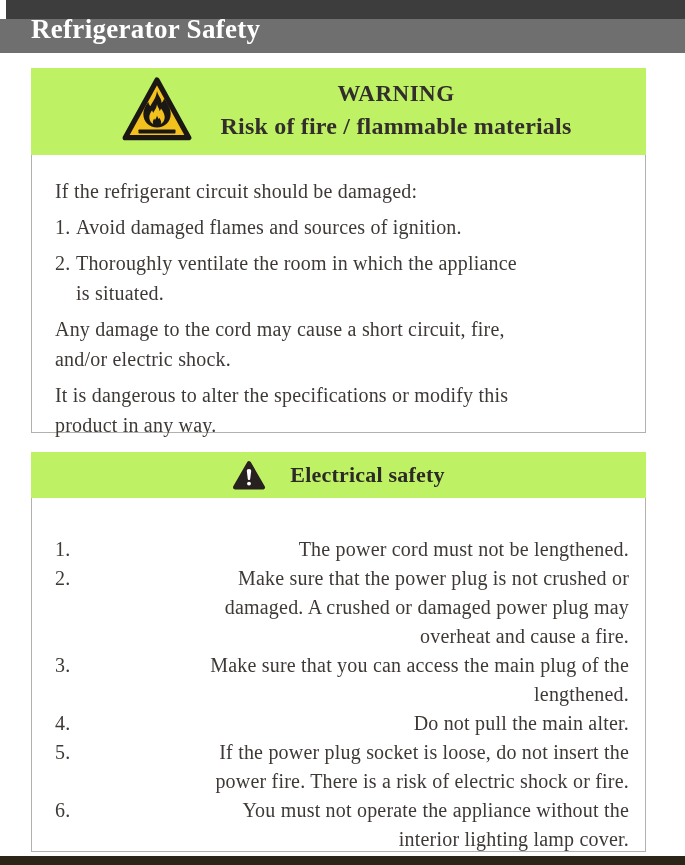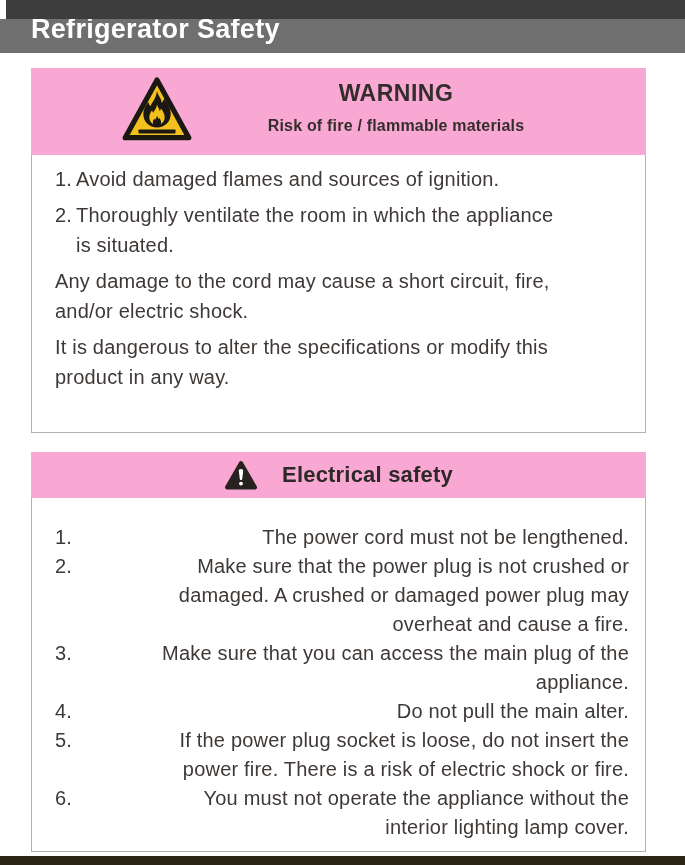--- a/index.html
+++ b/index.html
@@ -1,43 +1,43 @@
 <!DOCTYPE html>
 <html><head>
 <meta charset="utf-8">
 <style>
   html,body{margin:0;padding:0;background:#ffffff;}
   .page{
     position:relative;
     width:685px;height:865px;
     background:#ffffff;
-    font-family:Liberation Sans, sans-serif;
+    font-family:Liberation Serif, serif;
     color:#3e3936;
     overflow:hidden;
   }
   
   .topbar{position:absolute;left:6px;top:0;right:0;height:19px;background:#3d3d3d;}
   .titleband{position:absolute;left:0;top:19px;width:100%;height:34px;background:#6f6f6f;overflow:hidden;}
   .titleband .t{
     position:absolute;left:31px;top:-7px;
     font-size:27px;font-weight:700;color:#ffffff;letter-spacing:0.3px;
     white-space:nowrap;line-height:34px;
   }
   
   .sbox{position:absolute;left:31px;width:615px;border:1px solid #b3b0ad;box-sizing:border-box;background:#ffffff;}
   .box1{top:68px;height:365px;}
   .box2{top:452px;height:400px;}
-  .boxhead{background:#f9a8d4;position:relative;margin:-1px -1px 0 -1px;}
+  .boxhead{background:#bef264;position:relative;margin:-1px -1px 12px -1px;}
   .box1 .boxhead{height:87px;}
   .box2 .boxhead{height:46px;display:flex;align-items:center;justify-content:center;gap:24px;}
   
   .fireicon{position:absolute;left:89px;top:6px;width:74px;height:74px;}
   .warntext{position:absolute;left:163px;right:48px;top:12px;text-align:center;color:#332e2b;}
   .warntext .w1{font-size:23px;font-weight:700;line-height:27px;letter-spacing:0.5px;}
-  .warntext .w2{font-size:16px;font-weight:700;line-height:30px;margin-top:4px;letter-spacing:0.2px;}
+  .warntext .w2{font-size:24px;font-weight:700;line-height:30px;margin-top:4px;letter-spacing:0.2px;}
   
   .elicon{width:34px;height:31px;flex:0 0 auto;}
   .eltitle{font-size:22px;font-weight:700;color:#2d2926;letter-spacing:0.2px;}
   
   .body1{padding:9px 18px 0 23px;}
   .body2{padding:25px 16px 0 23px;}
   .body1 p, .body1 li, .body2 li{
     font-size:20px;letter-spacing:0.2px;white-space:pre-line;
   }
   .body1 p, .body1 li{line-height:30px;}
@@ -69,20 +69,21 @@
         <path fill="#f2c11d" d="M50 41c1 4.5 3.6 6 3.3 9 1.6-1 2.1-3.3 2.1-3.3 2.6 3.9 5 7.4 5 11.8 0 6-4.7 10.4-10.4 10.4-5.7 0-10.4-4.4-10.4-10.4 0-3.6 1.9-6.8 3.8-9.4 0 0 .3 2 1.7 3.4 1.7-4 4.1-5.3 4.9-11.5z"></path>
         <path fill="#1b1814" d="M50 56c.6 2.4 2 3.2 1.8 4.8 .9-.5 1.2-1.8 1.2-1.8 1.4 2.1 2.6 4 2.6 6.3 0 3.2-2.5 5.6-5.6 5.6-3.1 0-5.6-2.4-5.6-5.6 0-1.9 1-3.6 2-5 0 0 .2 1.1 .9 1.8 .9-2.1 2.2-2.8 2.7-6.1z"></path>
         <rect x="25" y="75" width="50" height="5.5" rx="1" fill="#1b1814"></rect>
       </svg>
       <div class="warntext">
         <div class="w1">WARNING</div>
         <div class="w2">Risk of fire / flammable materials</div>
       </div>
     </div>
     <div class="body1">
+      <p>If the refrigerant circuit should be damaged:</p>
       <ol class="nlist">
 
       <li>Avoid damaged flames and sources of ignition.</li>
           <li>Thoroughly ventilate the room in which the appliance
 is situated.</li>
         </ol>
       <div>
 
       <p>Any damage to the cord may cause a short circuit, fire,
 and/or electric shock.</p>
@@ -102,21 +103,21 @@
       <span class="eltitle">Electrical safety</span>
     </div>
     <div class="body2">
       <ol class="nlist">
 
       <li>The power cord must not be lengthened.</li>
           <li>Make sure that the power plug is not crushed or
 damaged. A crushed or damaged power plug may
 overheat and cause a fire.</li>
           <li>Make sure that you can access the main plug of the
-appliance.</li>
+lengthened.</li>
           <li>Do not pull the main alter.</li>
           <li>If the power plug socket is loose, do not insert the
 power fire. There is a risk of electric shock or fire.</li>
           <li>You must not operate the appliance without the
 interior lighting lamp cover.</li>
         </ol>
     </div>
   </div>
 
   <div class="bottombar"></div>

